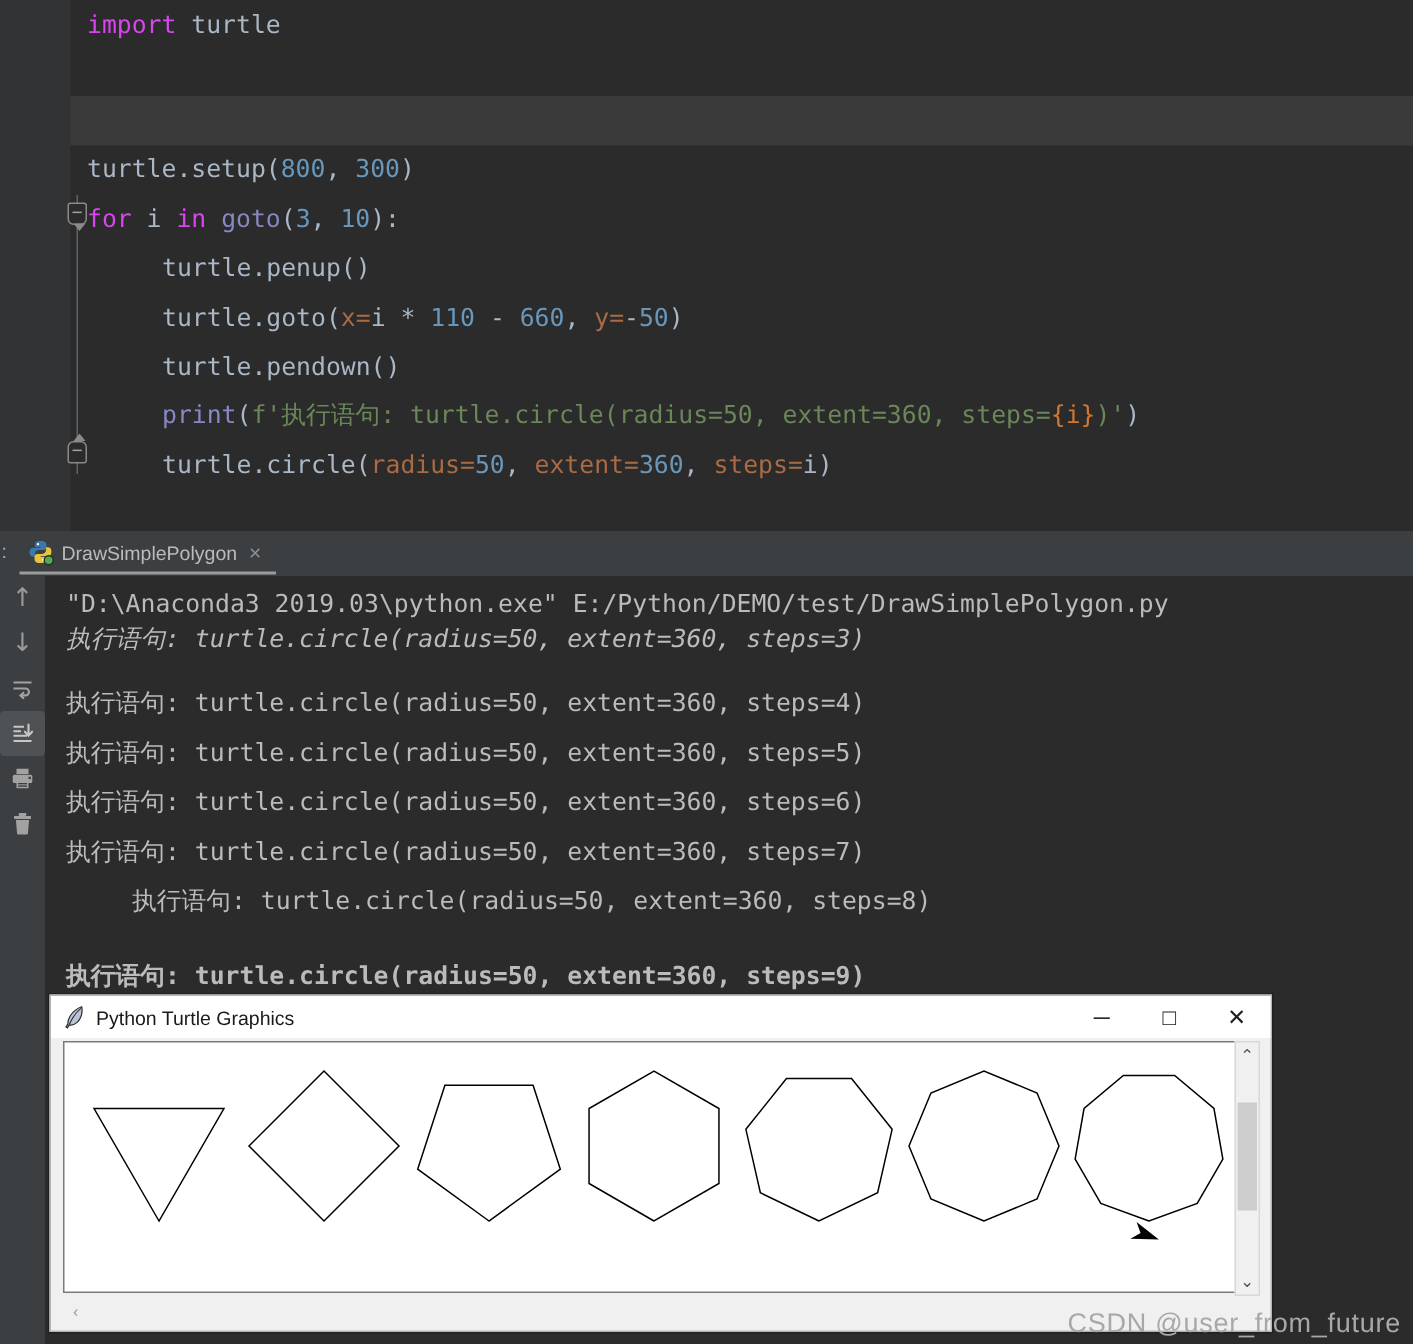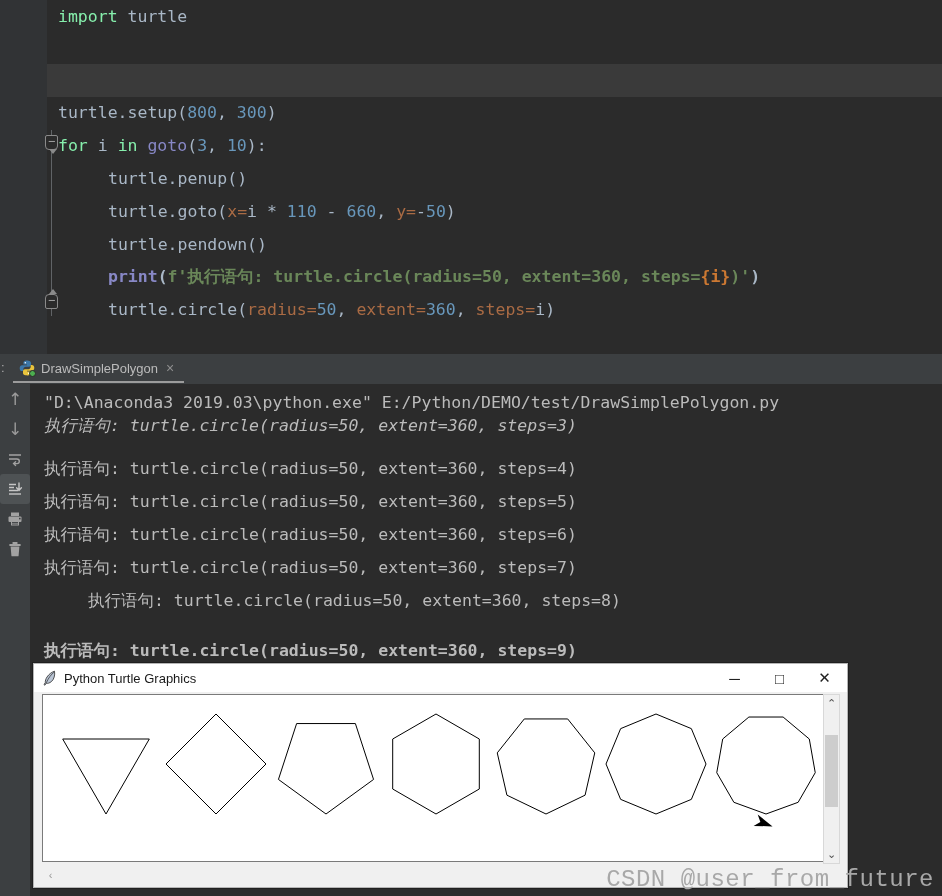--- a/index.html
+++ b/index.html
@@ -48,21 +48,21 @@
   }
   .cline {
     position: absolute; left: 0; height: 33px; line-height: 33px;
     white-space: pre; font-size: 16.5px; color: #a9b7c6;
     letter-spacing: 0px;
   }
   .hl-band {
     position: absolute; left: 47px; right: 0; height: 33px;
     background: #3a3a3a;
   }
-  .kw       { color: #86efac; }
+  .kw       { color: #d946ef; }
   .num      { color: #6897bb; }
   .builtin  { color: #8888c6; }
   .str      { color: #6a8759; }
   .strexp   { color: #cc7832; }
   .kwarg    { color: #aa6b44; }
   .cmt      { color: #808080; }
   .plain    { color: #a9b7c6; }
 
   
   #console-panel {
@@ -154,21 +154,21 @@
     background: #f0f0f0;
   }
   .hs-arrow {
     position: absolute; left: 1px; top: 0; width: 15px; height: 17px;
     display: flex; align-items: center; justify-content: center;
     font-size: 11px; color: #999999; font-family: "Liberation Sans", sans-serif;
   }
 
   .watermark {
     position: absolute; right: 8px; bottom: 3px;
-    font-family: Liberation Mono, monospace; font-size: 24px;
+    font-family: Liberation Sans, sans-serif; font-size: 18px;
     color: #a8a8a8; letter-spacing: 0.5px; z-index: 20;
   }
 </style>
 </head>
 <body>
 
 <div id="app">
 
   <div id="editor">
     <div class="gutter"></div>
@@ -177,21 +177,21 @@
     <div class="fold-marker bot">−</div>
     <div class="code-area" id="code-area">
         <div class="cline" style="top: 0px; left: 0px;"><span class="kw">import</span><span class="plain"> turtle</span></div>
         <div class="cline" style="top: 33px; left: 0px;"></div>
         <div class="cline" style="top: 64px; left: 0px;"><span class="cmt"># 绘画正三角形、四边形、五边形、六边形、七边形、八边形、九边形...</span></div>
         <div class="cline" style="top: 96px; left: 0px;"><span class="plain">turtle.setup(</span><span class="num">800</span><span class="plain">, </span><span class="num">300</span><span class="plain">)</span></div>
         <div class="cline" style="top: 129px; left: 0px;"><span class="kw">for</span><span class="plain"> i </span><span class="kw">in</span><span class="plain"> </span><span class="builtin">goto</span><span class="plain">(</span><span class="num">3</span><span class="plain">, </span><span class="num">10</span><span class="plain">):</span></div>
         <div class="cline" style="top: 162px; left: 50px;"><span class="plain">turtle.penup()</span></div>
         <div class="cline" style="top: 195px; left: 50px;"><span class="plain">turtle.goto(</span><span class="kwarg">x=</span><span class="plain">i * </span><span class="num">110</span><span class="plain"> - </span><span class="num">660</span><span class="plain">, </span><span class="kwarg">y=</span><span class="plain">-</span><span class="num">50</span><span class="plain">)</span></div>
         <div class="cline" style="top: 228px; left: 50px; text-align: center;"><span class="plain">turtle.pendown()</span></div>
-        <div class="cline" style="top: 260px; left: 50px; font-weight: bold;"><span class="builtin">print</span><span class="plain">(</span><span class="str">f'执行语句: turtle.circle(radius=50, extent=360, steps=</span><span class="strexp">{i}</span><span class="str">)'</span><span class="plain">)</span></div>
+        <div class="cline" style="top: 260px; left: 50px;"><span class="builtin">print</span><span class="plain">(</span><span class="str">f'执行语句: turtle.circle(radius=50, extent=360, steps=</span><span class="strexp">{i}</span><span class="str">)'</span><span class="plain">)</span></div>
         <div class="cline" style="top: 293px; left: 50px;"><span class="plain">turtle.circle(</span><span class="kwarg">radius=</span><span class="num">50</span><span class="plain">, </span><span class="kwarg">extent=</span><span class="num">360</span><span class="plain">, </span><span class="kwarg">steps=</span><span class="plain">i</span><span class="plain">)</span></div>
       </div>
   <div class="hl-band" style="top: 64px;"></div>
     </div>
 
   <div id="console-panel">
 
     <div class="tabbar">
       <span class="tab-colon">:</span>
       <div class="tab">

